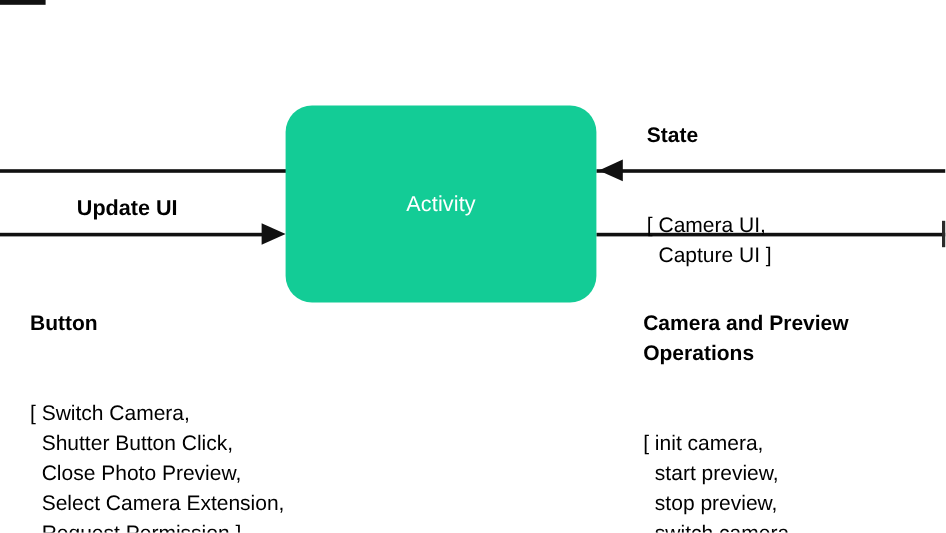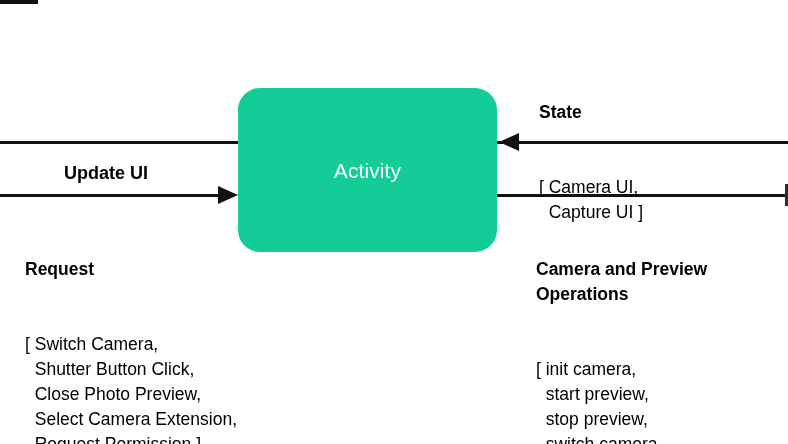--- a/index.html
+++ b/index.html
@@ -37,21 +37,21 @@
     width: 259px;
     height: 164px;
     background: #13cc96;
     border-radius: 22px;
     display: flex;
     align-items: center;
     justify-content: center;
   }
   .activity-label {
     color: #ffffff;
-    font-size: 21px;
+    font-size: 18px;
     font-weight: 400;
     letter-spacing: 0.1px;
     line-height: 1;
   }
 
   
   .flow-line {
     position: absolute;
     height: 3px;
     background: #111111;
@@ -148,21 +148,21 @@
     <span class="heading">State</span>
     <span class="listing">[ Camera UI,
   Capture UI ]</span>
   </div>
 
   <div class="annotation anno-update-ui">
     <span class="heading">Update UI</span>
   </div>
 
   <div class="annotation anno-actions">
-    <span class="heading">Request</span>
+    <span class="heading">Button</span>
     <span class="listing">[ Switch Camera,
   Shutter Button Click,
   Close Photo Preview,
   Select Camera Extension,
   Request Permission ]</span>
   </div>
 
   <div class="annotation anno-operations">
     <span class="heading">Camera and Preview
 Operations</span>

